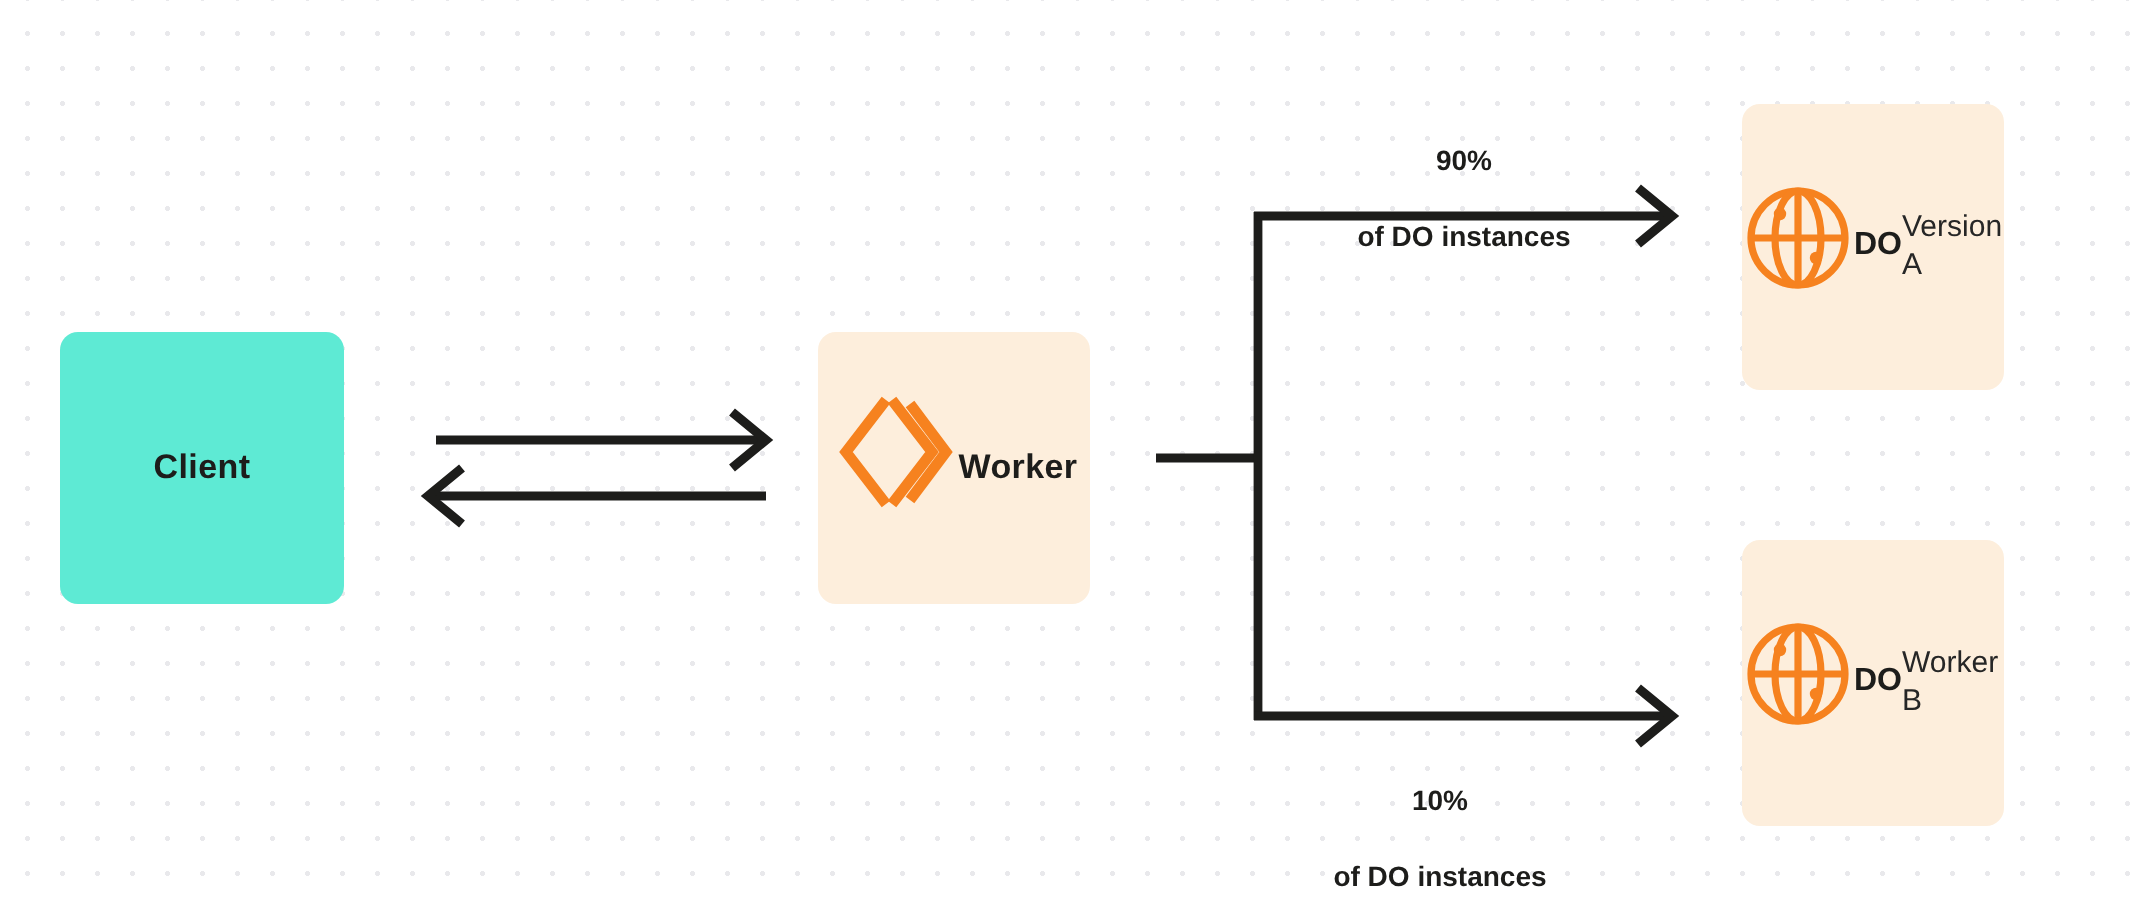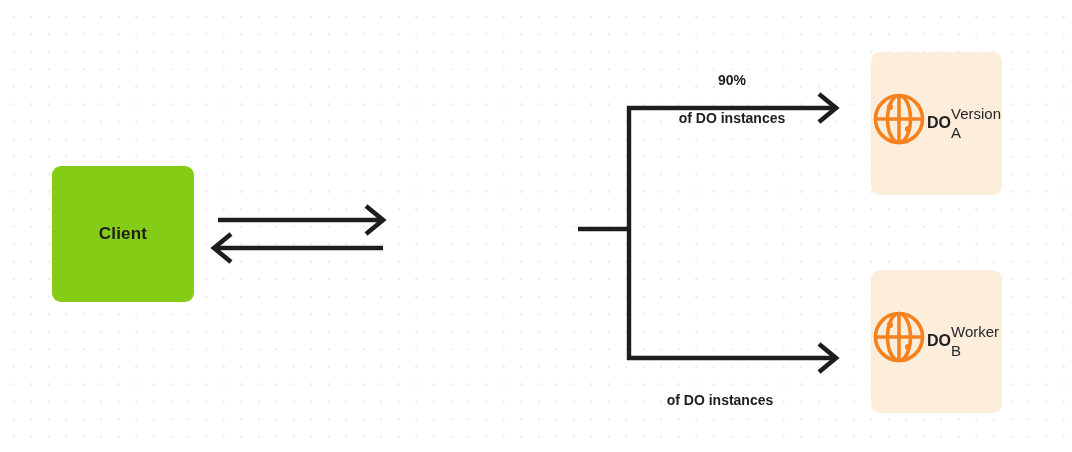--- a/index.html
+++ b/index.html
@@ -14,22 +14,22 @@
   }
   .canvas{position:absolute;inset:0;}
   .node{
     position:absolute;
     border-radius:9px;
     display:flex;flex-direction:row;
     align-items:center;justify-content:center;
     box-sizing:border-box;
   }
   .node-client{
-    left:52px;top:166px;width:142px;height:136px;
-    background:#84cc16;
+    left:30px;top:166px;width:142px;height:136px;
+    background:#5eead4;
   }
   .node-worker{
     left:409px;top:166px;width:136px;height:136px;
     background:#fdeedc;
   }
   .node-do-a{ left:871px;top:52px;width:131px;height:143px;background:#fdeedc; }
   .node-do-b{ left:871px;top:270px;width:131px;height:143px;background:#fdeedc; }
 
   .node-title{
     font-size:17px;font-weight:bold;color:#1d1d1b;
@@ -87,20 +87,32 @@
     <g>
       <line class="stroke" x1="627" y1="358" x2="834" y2="358"></line>
       <polyline class="arrowhead" points="819,344 836,358 819,372"></polyline>
     </g>
   </svg>
 
   <div class="node node-client">
     <div class="node-title">Client</div>
   </div>
 
+  <div class="node node-worker">
+    <span class="icon-wrap worker-icon">
+      <svg width="64" height="64" viewBox="0 0 64 64" xmlns="http://www.w3.org/2000/svg">
+        <g fill="none" stroke="#f6821f" stroke-width="5.4" stroke-linejoin="miter" stroke-linecap="butt">
+          <polyline points="28,6 8,32 28,58"></polyline>
+          <polyline points="31,6 51,32 31,58"></polyline>
+          <polyline points="40,8 58,32 40,56"></polyline>
+        </g>
+      </svg>
+    </span>
+    <div class="node-title">Worker</div>
+  </div>
 
   <div class="node node-do-a">
     <span class="icon-wrap globe-icon">
       <svg width="56" height="56" viewBox="0 0 56 56" xmlns="http://www.w3.org/2000/svg">
         <g fill="none" stroke="#f6821f" stroke-width="3.6">
           <circle cx="28" cy="28" r="23.5"></circle>
           <line x1="28" y1="4.5" x2="28" y2="51.5"></line>
           <line x1="4.5" y1="28" x2="51.5" y2="28"></line>
           <ellipse cx="28" cy="28" rx="11.5" ry="23.5"></ellipse>
         </g>
@@ -127,16 +139,17 @@
     </span>
     <div class="node-title-sm">DO</div>
     <div class="node-sub">Worker B</div>
   </div>
 
   <div class="edge-label label-top">
     <div>90%</div>
     <div>of DO instances</div>
   </div>
   <div class="edge-label label-bottom">
+    <div>10%</div>
     <div>of DO instances</div>
   </div>
 
 </div>
 
 </body></html>

